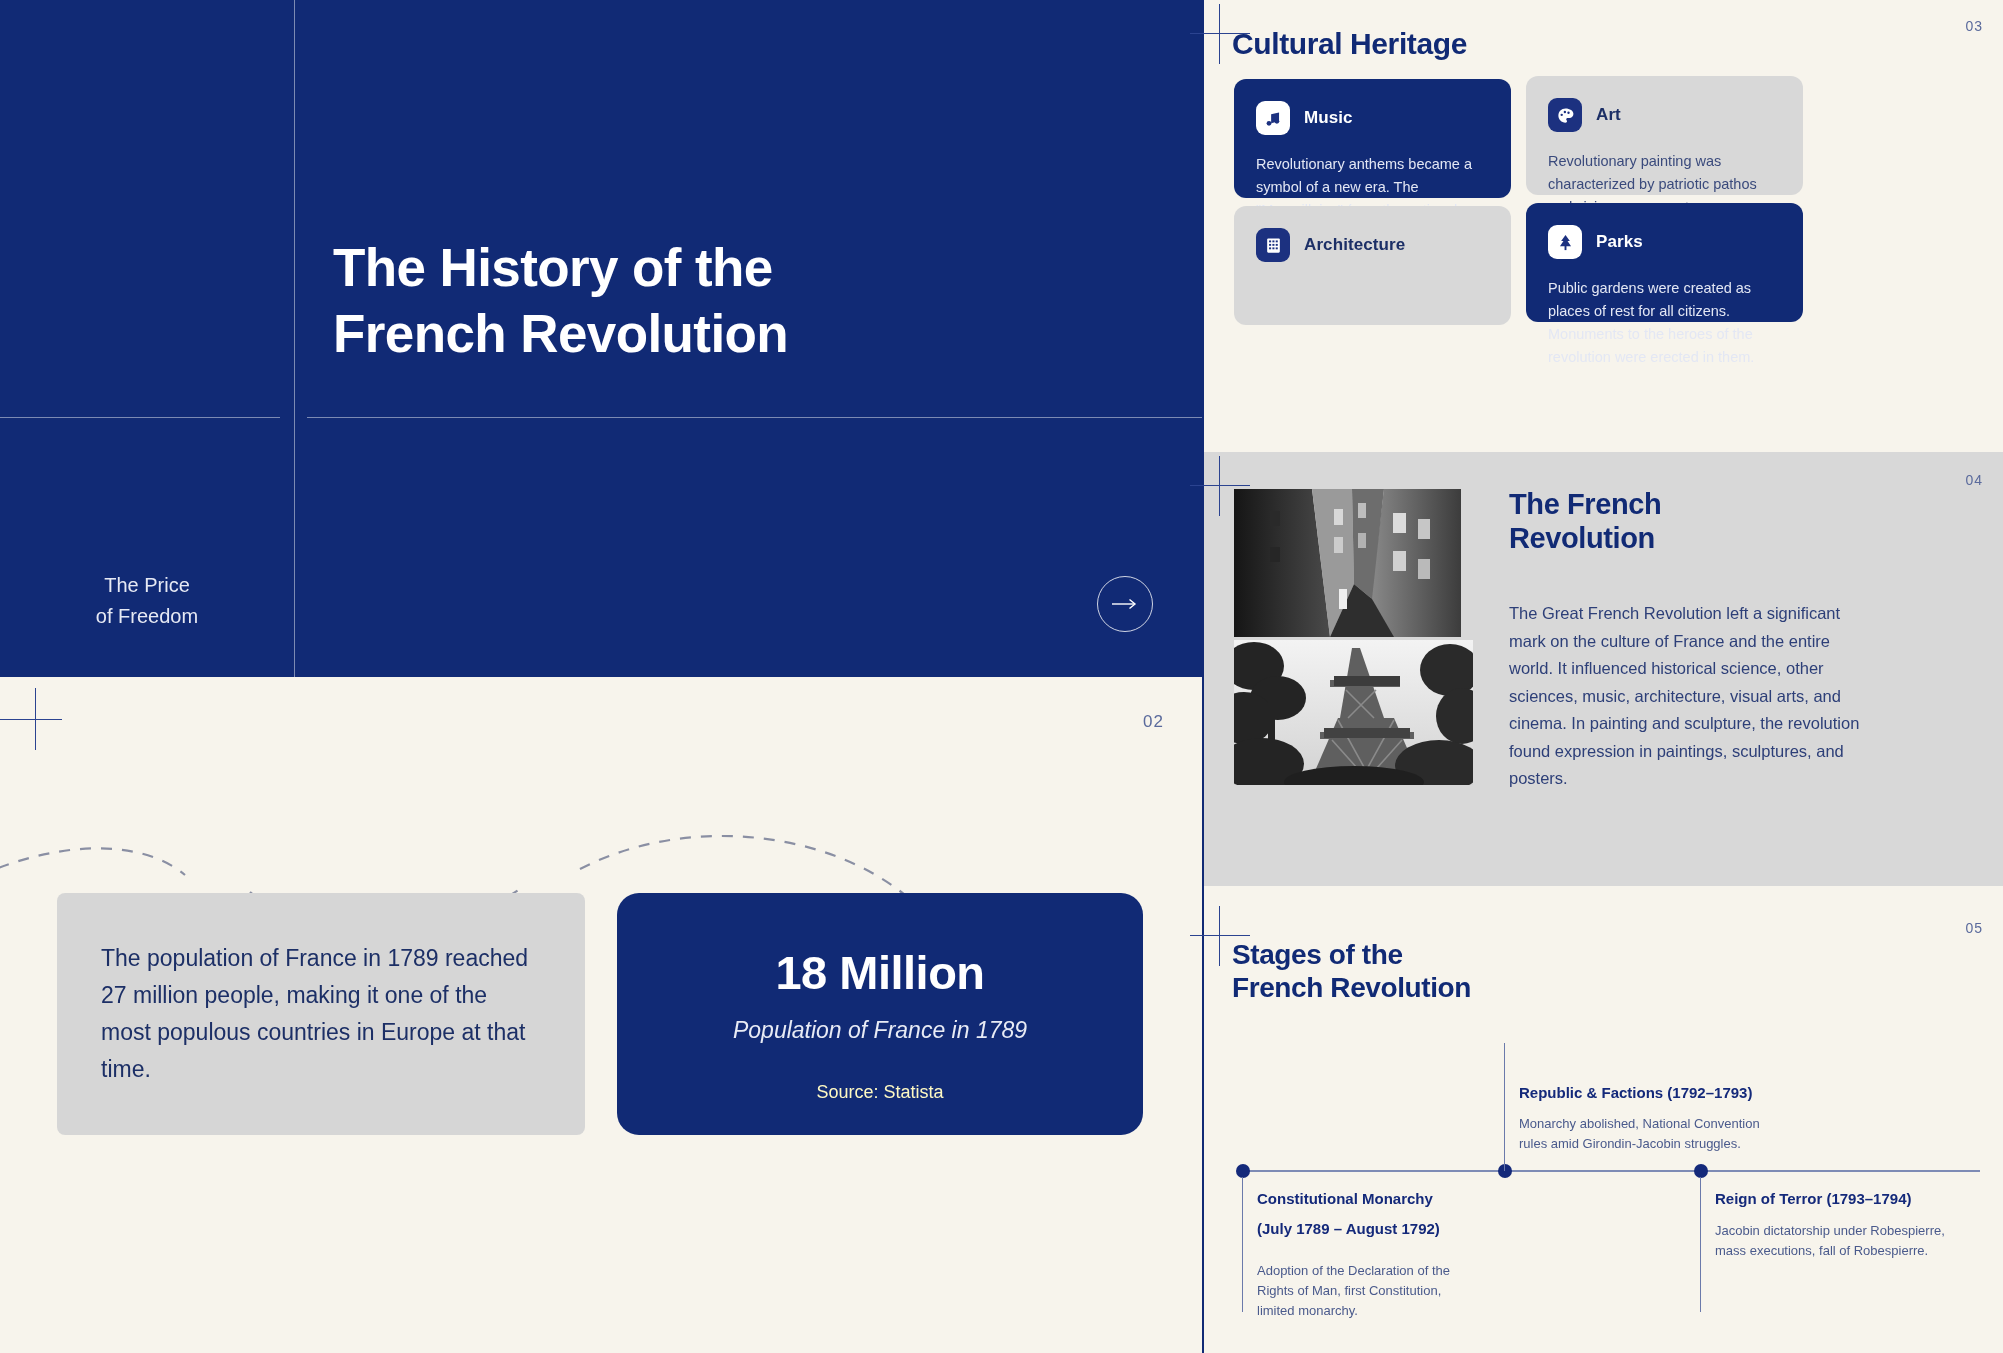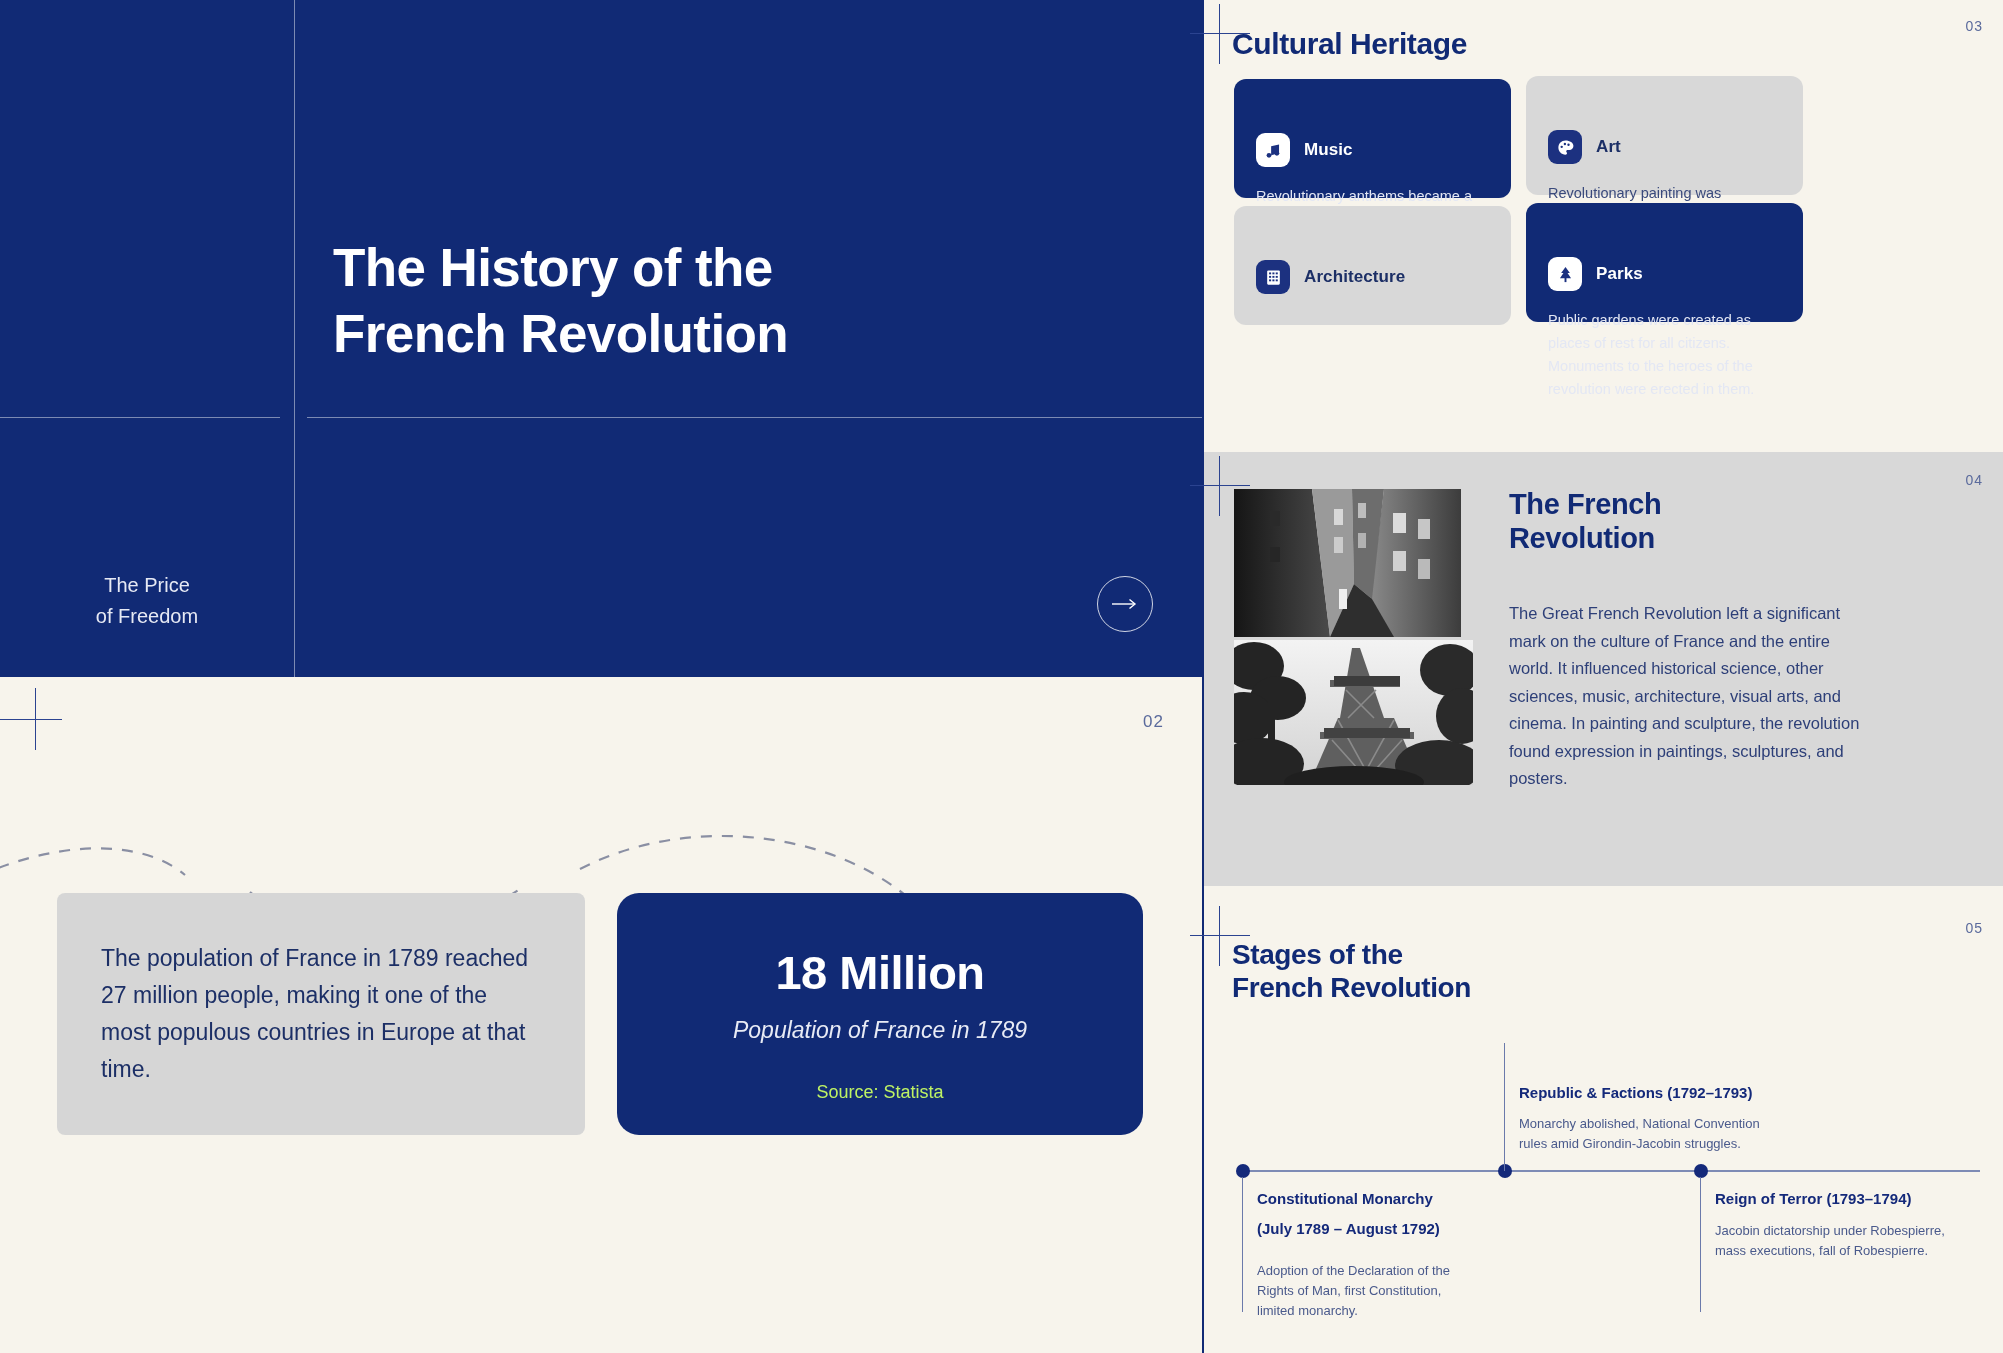--- a/index.html
+++ b/index.html
@@ -69,21 +69,21 @@
     color: #1c2f66; font-size: 23px; line-height: 1.62; padding: 0 44px;
   }
   .stat-card-blue {
     position: absolute; left: 617px; top: 893px; width: 526px; height: 242px;
     background: #112a75; border-radius: 22px;
     display: flex; flex-direction: column; align-items: center;
     justify-content: flex-start; padding-top: 52px;
   }
   .stat-big { color: #ffffff; font-size: 47px; font-weight: 700; letter-spacing: -0.5px; }
   .stat-label { color: #e8ebf5; font-size: 23px; margin-top: 17px; font-style: italic; }
-  .stat-source { color: #bef264; font-size: 18px; margin-top: 38px; }
+  .stat-source { color: #fef9c3; font-size: 18px; margin-top: 38px; }
 
   
   .right-col { position: relative; width: 801px; height: 1353px; }
   .right-divider {
     position: absolute; left: 0; top: 0; width: 2px; height: 1353px;
     background: #112a75;
   }
   .panel { position: absolute; left: 2px; width: 799px; }
   .panel-heritage { top: 0; height: 452px; background: #f7f4ec; }
   .panel-revolution { top: 452px; height: 434px; background: #d8d8d8; }
@@ -95,21 +95,21 @@
 
   .sec-title {
     position: absolute; color: #112a75; font-weight: 700;
     letter-spacing: -0.4px; line-height: 1.18;
   }
 
   
   .hcard { position: absolute; border-radius: 12px; padding: 22px 22px 20px 22px; }
   .hcard.blue { background: #112a75; }
   .hcard.grey { background: #d8d8d8; }
-  .hcard-head { display: flex; align-items: center; gap: 14px; margin-top: 32px; }
+  .hcard-head { display: flex; align-items: center; gap: 14px; }
   .hicon {
     width: 34px; height: 34px; border-radius: 9px;
     display: flex; align-items: center; justify-content: center; flex: 0 0 auto;
   }
   .hicon.on-blue { background: #ffffff; }
   .hicon.on-grey { background: #1c3180; }
   .hcard-title { font-size: 17px; font-weight: 700; letter-spacing: 0.1px; }
   .hcard.blue .hcard-title { color: #ffffff; }
   .hcard.grey .hcard-title { color: #1c2f66; }
   .hcard-body { margin-top: 18px; font-size: 14.5px; line-height: 1.58; }

